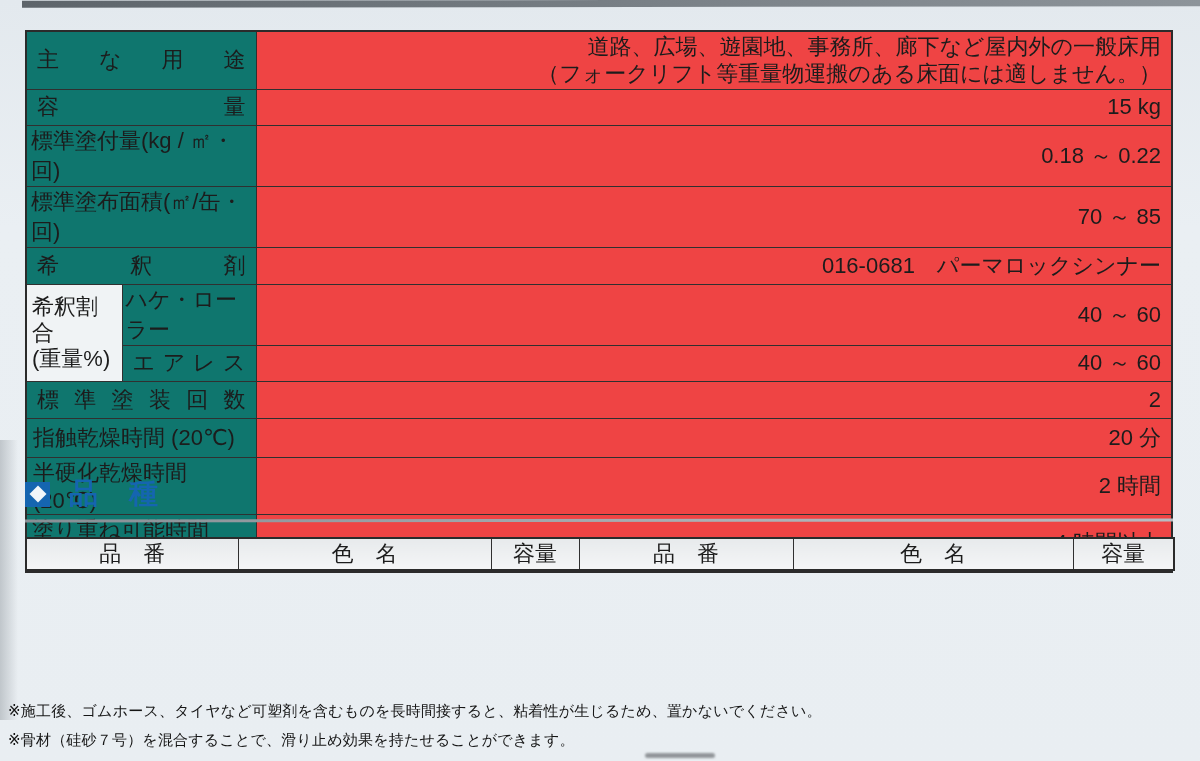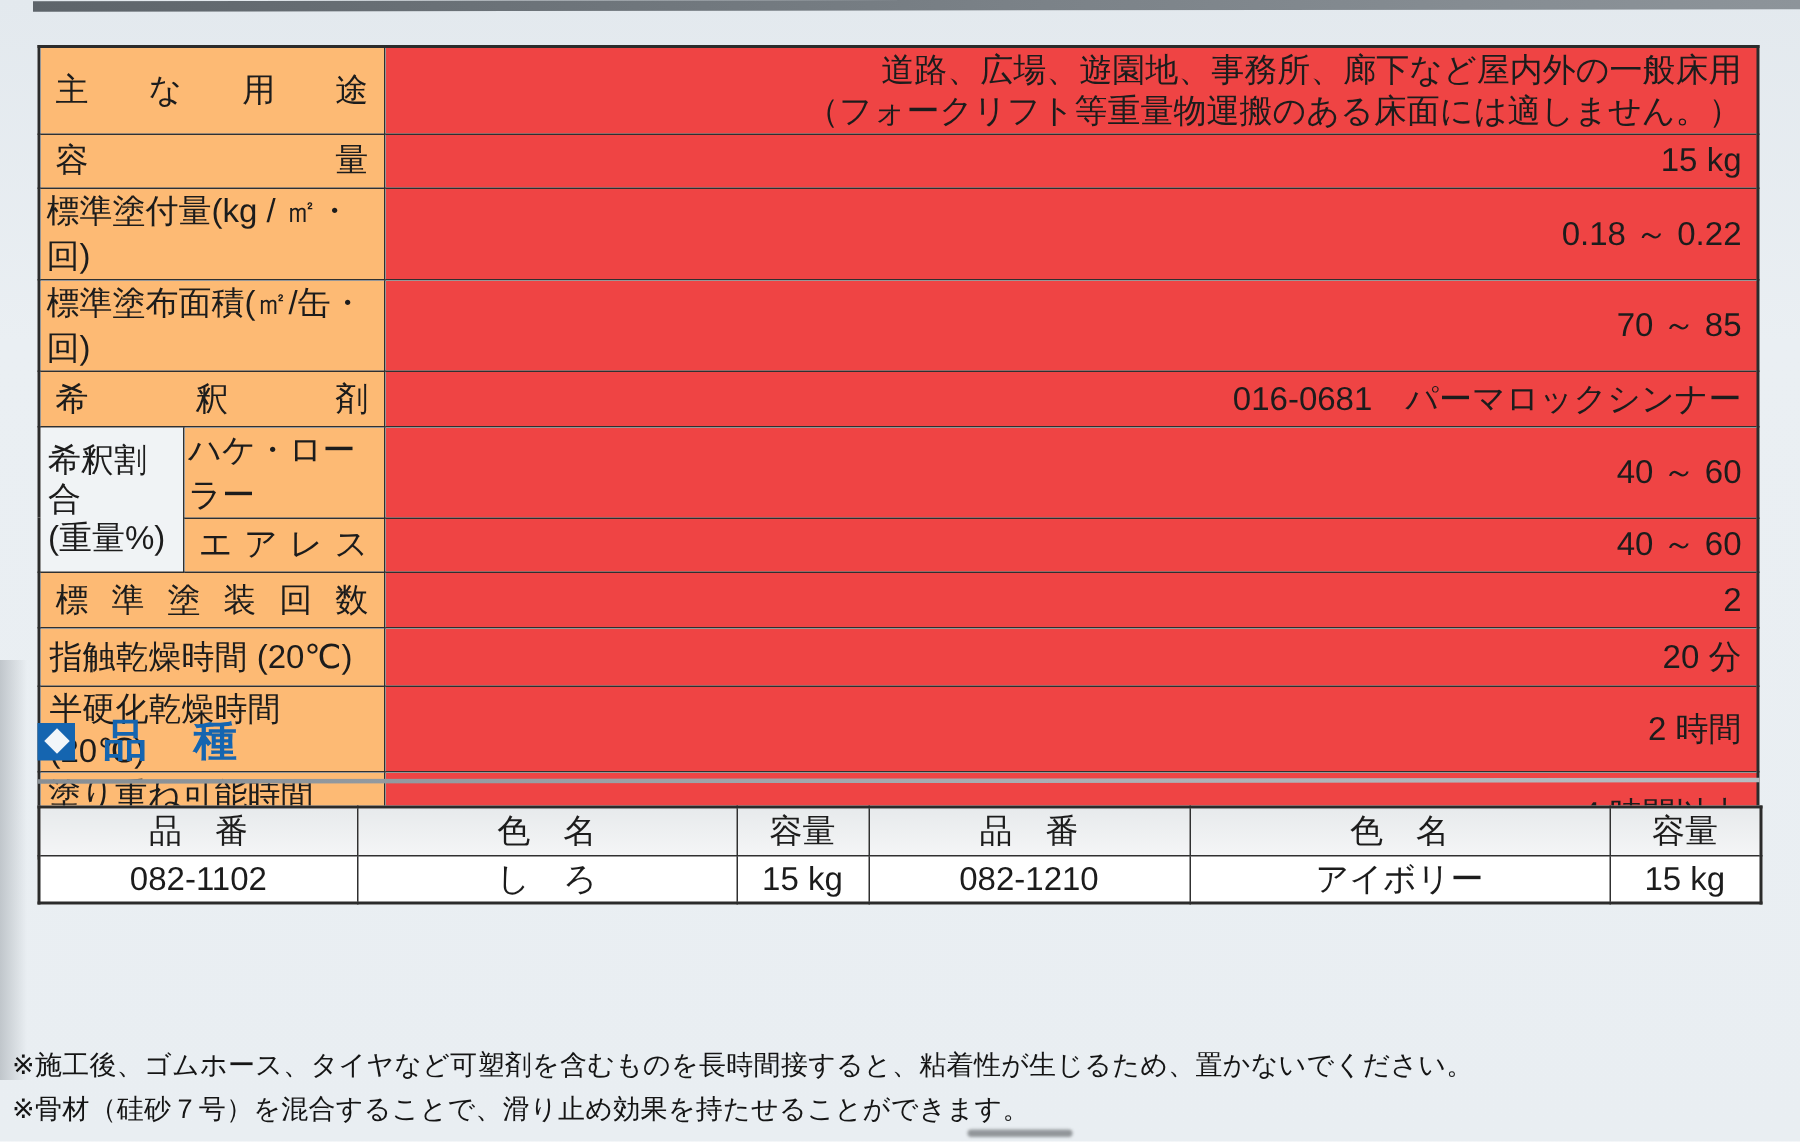--- a/index.html
+++ b/index.html
@@ -18,21 +18,21 @@
     background:linear-gradient(90deg,#b6bcc1,rgba(233,238,242,0));opacity:.8;}
   .bottom-smudge{position:absolute;left:645px;top:753px;width:70px;height:5px;
     background:#7c8084;border-radius:3px;filter:blur(1px);opacity:.8;}
 
   
   table{border-collapse:collapse;table-layout:fixed;}
   .spec{position:absolute;left:25px;top:30px;width:1148px;background:#fff;
     border:2.5px solid #2b2b2b;}
   .spec td{border:1.6px solid #303030;font-size:22px;padding:0 10px;
     vertical-align:middle;overflow:hidden;}
-  .spec td.lbl{background:#fdba74;}
+  .spec td.lbl{background:#0f766e;}
   .spec td.val{text-align:right;background:#ef4444;}
   .j{text-align:justify;text-align-last:justify;}
   .grp{background:#f0f3f5;line-height:26px;}
 
   
   .section-head{position:absolute;left:25px;top:474px;display:flex;align-items:center;}
   .diamond-box{width:25px;height:25px;background:#1565b0;position:relative;flex:0 0 auto;}
   .diamond-box .dia{position:absolute;left:50%;top:50%;width:12px;height:12px;
     background:#f2f6f9;transform:translate(-50%,-50%) rotate(45deg);}
   .section-title{margin-left:19px;font-size:29px;font-weight:bold;color:#1565b0;
@@ -43,21 +43,21 @@
 
   
   .products{position:absolute;left:25px;top:537px;width:1148px;background:#fff;
     border:2.5px solid #2b2b2b;}
   .products td{border:1.6px solid #303030;font-size:22px;text-align:center;
     vertical-align:middle;padding:0 4px;overflow:hidden;}
   .products tr.hdr td{background:linear-gradient(180deg,#e7eaec,#f4f5f6);}
 
   
   .notes{position:absolute;left:8px;top:696px;width:1190px;}
-  .note-line{font-size:18px;line-height:29px;color:#151515;letter-spacing:.2px;}
+  .note-line{font-size:15px;line-height:29px;color:#151515;letter-spacing:.2px;}
 </style>
 </head>
 <body>
 
 <div class="top-band"></div>
 <div class="left-shadow"></div>
 
 <table class="spec">
   <colgroup>
       <col style="width:96px">
@@ -138,28 +138,20 @@
   </colgroup>
   <tbody>
       <tr class="hdr" style="height:32px">
     <td>品　番</td>
     <td>色　名</td>
     <td>容量</td>
     <td>品　番</td>
     <td>色　名</td>
     <td>容量</td>
   </tr>
-  <tr style="height:31px">
-    <td>082-1102</td>
-    <td>し　ろ</td>
-    <td>15 kg</td>
-    <td>082-1210</td>
-    <td>アイボリー</td>
-    <td>15 kg</td>
-  </tr>
 </tbody>
   </table>
 
 <div class="notes">
   <div class="note-line">※施工後、ゴムホース、タイヤなど可塑剤を含むものを長時間接すると、粘着性が生じるため、置かないでください。</div>
   <div class="note-line">※骨材（硅砂７号）を混合することで、滑り止め効果を持たせることができます。</div>
 </div>
 
 <div class="bottom-smudge"></div>
 

